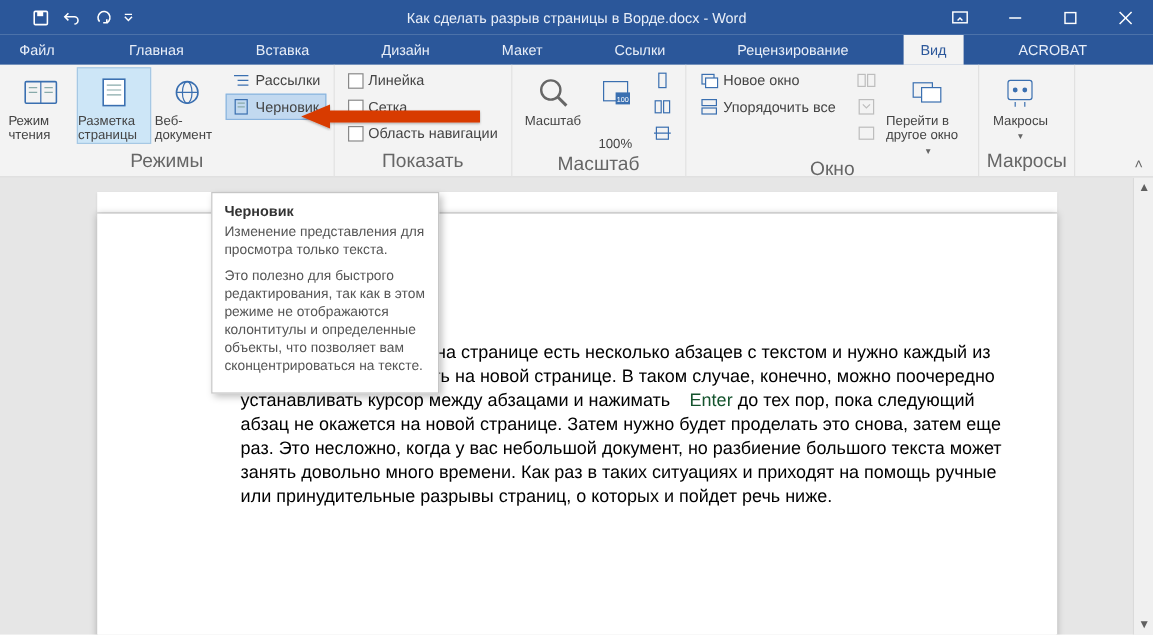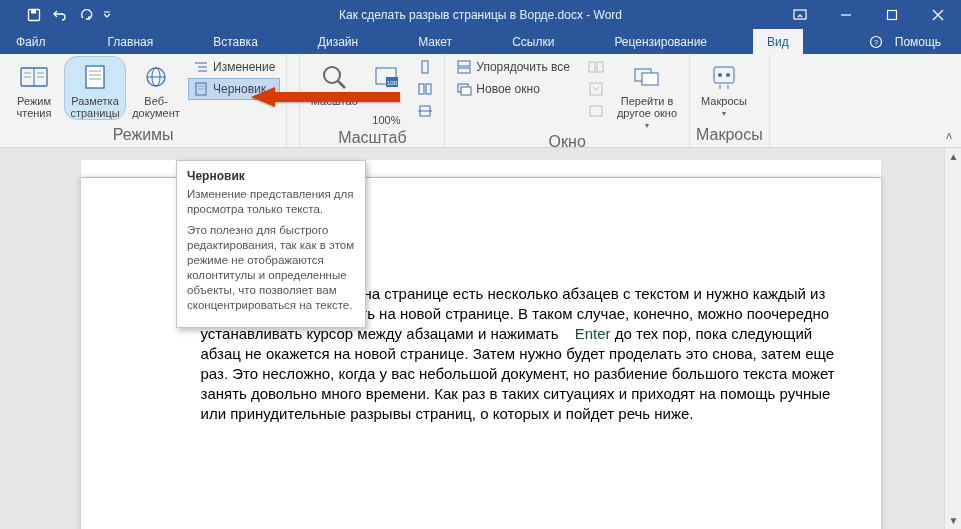--- a/index.html
+++ b/index.html
@@ -23,23 +23,23 @@
 .tab-spacer { flex: 1; }
 .tab-right { display: flex; align-items: center; gap: 10px; padding-right: 10px; }
 .help-icon, .search-icon { width: 18px; height: 18px; display:flex; align-items:center; justify-content:center; }
 
 
 .ribbon { height: 94px; background: #f3f3f3; border-bottom: 1px solid #d4d4d4; display: flex; position: relative; }
 .group { display: flex; flex-direction: column; border-right: 1px solid #e1e1e1; padding: 2px 6px 0 6px; }
 .group-body { display: flex; flex: 1; align-items: flex-start; gap: 2px; }
 .group-label { text-align: center; font-size: 16px; color: #666; padding: 2px 0 3px 0; }
 .bigbtn { width: 56px; display: flex; flex-direction: column; align-items: center; justify-content: flex-start; padding-top: 4px; gap: 2px; cursor: pointer; border: 1px solid transparent; }
-.bigbtn.hover { background: #cde6f7; border-color:#a6c8e4;border-radius:13px;}
+.bigbtn.hover { background: #cde6f7; border-color:#a6c8e4;}
 .bigbtn .ico { width: 32px; height: 32px; display:flex; align-items:center; justify-content:center;}
-.bigbtn .lbl { font-size: 11px; text-align: center; line-height: 12px; color:#444; }
+.bigbtn .lbl { font-size: 11px; text-align: left; line-height: 12px; color:#444; }
 .bigbtn .caret { font-size: 8px; color:#666; }
 .smallrow { display: flex; align-items: center; height: 22px; gap: 4px; padding: 0 4px; cursor: pointer; border:1px solid transparent;}
 .smallrow.hover { background:#c2d9f0; border-color:#8ab4de;}
 .smallrow .sico { width: 16px; height: 16px; display:flex; align-items:center; justify-content:center; }
 .smallrow .slbl { font-size: 12px; color:#444; white-space: nowrap; }
 .chk { width:13px; height:13px; border:1px solid #888; background:#fff; }
 .vcol { display:flex; flex-direction:column; }
 
 .zoom-pct { font-size:12px; color:#444; padding-top:2px;}
 
@@ -120,20 +120,21 @@
 
 <div class="tabstrip">
   <div class="tab file">Файл</div>
   <div class="tab">Главная</div>
   <div class="tab">Вставка</div>
   <div class="tab">Дизайн</div>
   <div class="tab">Макет</div>
   <div class="tab">Ссылки</div>
   <div class="tab">Рецензирование</div>
   <div class="tab active">Вид</div>
+  <div class="tab">ACROBAT</div>
   <div class="tab-spacer"></div>
   <div class="tab-right">
     <div class="help-icon">
         <svg width="14" height="14">
           <circle cx="7" cy="7" r="5.5" stroke="#fff" fill="none" stroke-width="1.2"></circle>
           <text x="7" y="10" text-anchor="middle" fill="#fff" font-size="8">?</text>
         </svg>
       </div>
     <span style="color:#e8eef8;">Помощь</span>
     <div class="search-icon" style="margin-left:14px;">
@@ -185,38 +186,55 @@
       </div>
       <div class="vcol" style="margin-left:2px;">
         <div class="smallrow">
           <div class="sico">
               <svg width="16" height="16">
                 <line x1="2" y1="4" x2="14" y2="4" stroke="#3a6fb0"></line>
                 <line x1="5" y1="8" x2="14" y2="8" stroke="#3a6fb0"></line>
                 <line x1="5" y1="12" x2="14" y2="12" stroke="#3a6fb0"></line>
               </svg>
             </div>
-          <div class="slbl">Изменение</div>
+          <div class="slbl">Рассылки</div>
         </div>
         <div class="smallrow hover">
           <div class="sico">
               <svg width="16" height="16">
                 <rect x="3" y="2" width="10" height="12" fill="none" stroke="#3a6fb0"></rect>
                 <line x1="5" y1="5" x2="11" y2="5" stroke="#8aa"></line>
                 <line x1="5" y1="8" x2="11" y2="8" stroke="#8aa"></line>
               </svg>
             </div>
           <div class="slbl">Черновик</div>
         </div>
       </div>
     </div>
     <div class="group-label">Режимы</div>
   </div>
 
   <div class="group">
+    <div class="group-body">
+      <div class="vcol">
+        <div class="smallrow">
+            <div class="chk"></div>
+            <div class="slbl">Линейка</div>
+          </div>
+        <div class="smallrow">
+            <div class="chk"></div>
+            <div class="slbl">Сетка</div>
+          </div>
+        <div class="smallrow">
+            <div class="chk"></div>
+            <div class="slbl">Область навигации</div>
+          </div>
+      </div>
+    </div>
+    <div class="group-label">Показать</div>
   </div>
 
   <div class="group">
     <div class="group-body">
       <div class="bigbtn">
         <div class="ico">
             <svg width="28" height="28">
               <circle cx="12" cy="12" r="8" fill="none" stroke="#666" stroke-width="2"></circle>
               <line x1="18" y1="18" x2="25" y2="25" stroke="#666" stroke-width="2.5"></line>
             </svg>
@@ -261,34 +279,34 @@
     </div>
     <div class="group-label">Масштаб</div>
   </div>
 
   <div class="group">
     <div class="group-body">
       <div class="vcol">
         <div class="smallrow">
             <div class="sico">
               <svg width="16" height="16">
+                <rect x="2" y="3" width="10" height="8" fill="none" stroke="#3a6fb0"></rect>
+                <rect x="5" y="6" width="10" height="8" fill="#fff" stroke="#3a6fb0"></rect>
+              </svg>
+            </div>
+            <div class="slbl">Новое окно</div>
+          </div>
+        <div class="smallrow">
+            <div class="sico">
+              <svg width="16" height="16">
                 <rect x="2" y="2" width="12" height="5" fill="none" stroke="#3a6fb0"></rect>
                 <rect x="2" y="9" width="12" height="5" fill="none" stroke="#3a6fb0"></rect>
               </svg>
             </div>
             <div class="slbl">Упорядочить все</div>
-          </div>
-        <div class="smallrow">
-            <div class="sico">
-              <svg width="16" height="16">
-                <rect x="2" y="3" width="10" height="8" fill="none" stroke="#3a6fb0"></rect>
-                <rect x="5" y="6" width="10" height="8" fill="#fff" stroke="#3a6fb0"></rect>
-              </svg>
-            </div>
-            <div class="slbl">Новое окно</div>
           </div>
       </div>
       <div class="vcol" style="margin-left:6px;">
         <div class="smallrow" style="opacity:.5;">
             <div class="sico">
               <svg width="16" height="16">
                 <rect x="1" y="3" width="6" height="10" fill="none" stroke="#888"></rect>
                 <rect x="9" y="3" width="6" height="10" fill="none" stroke="#888"></rect>
               </svg>
             </div>

